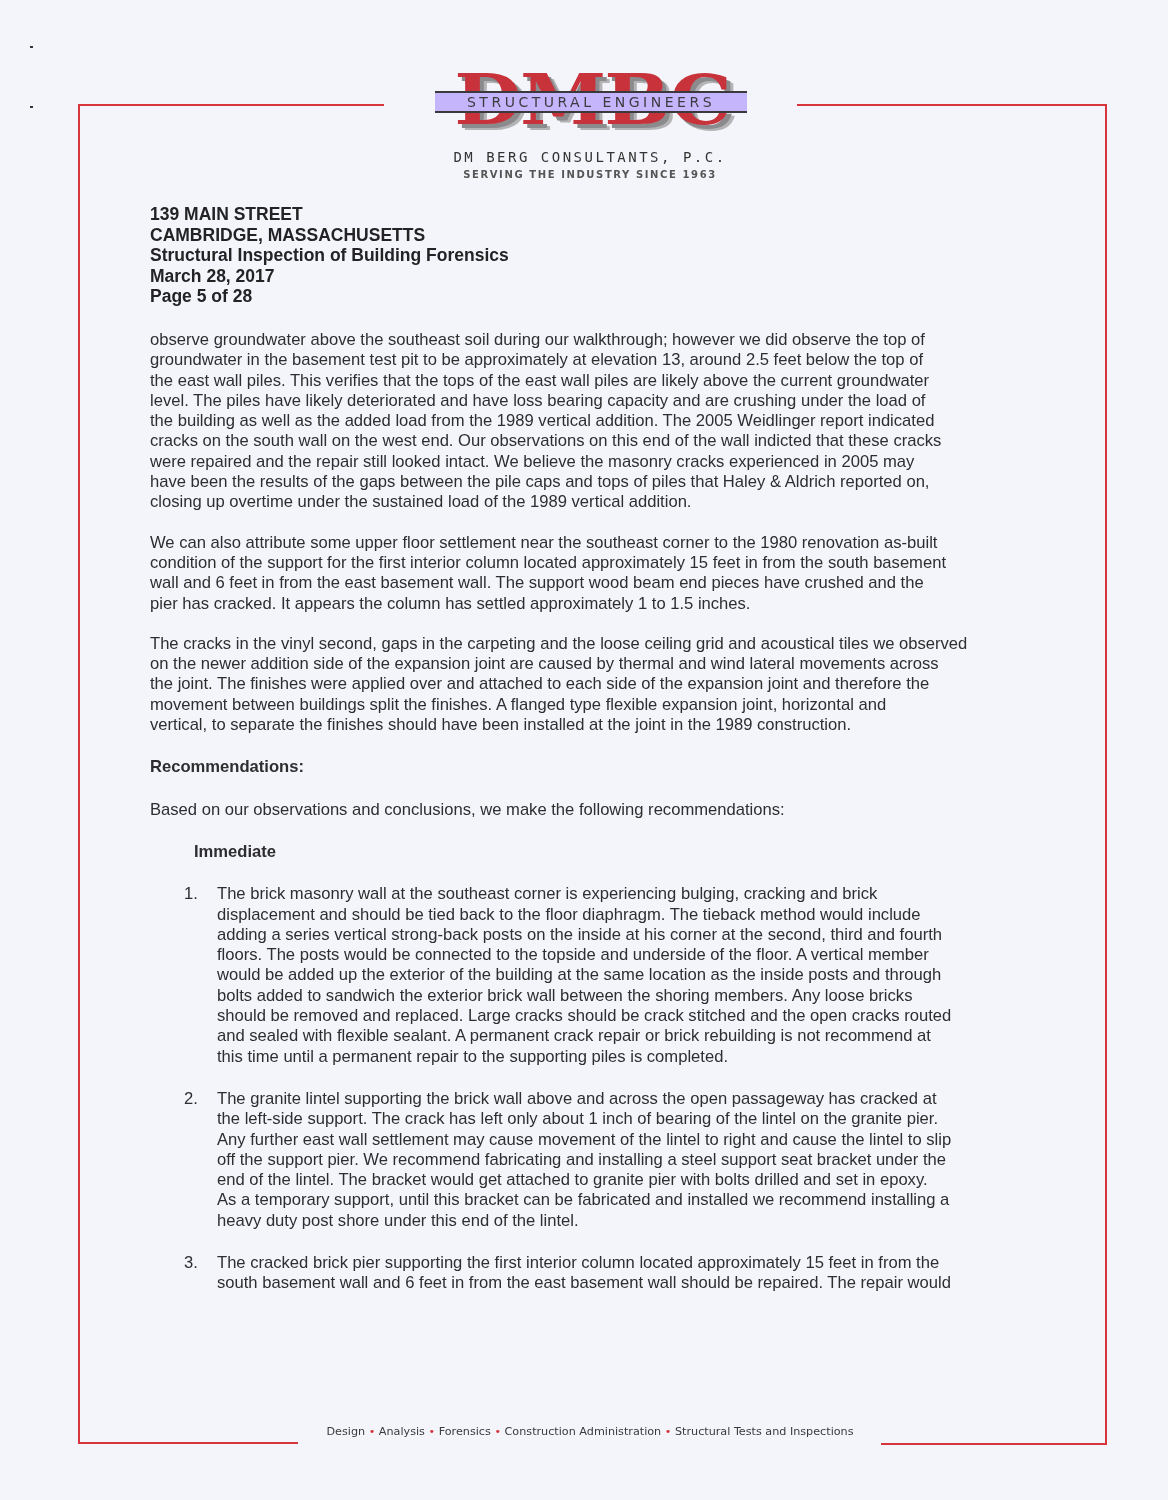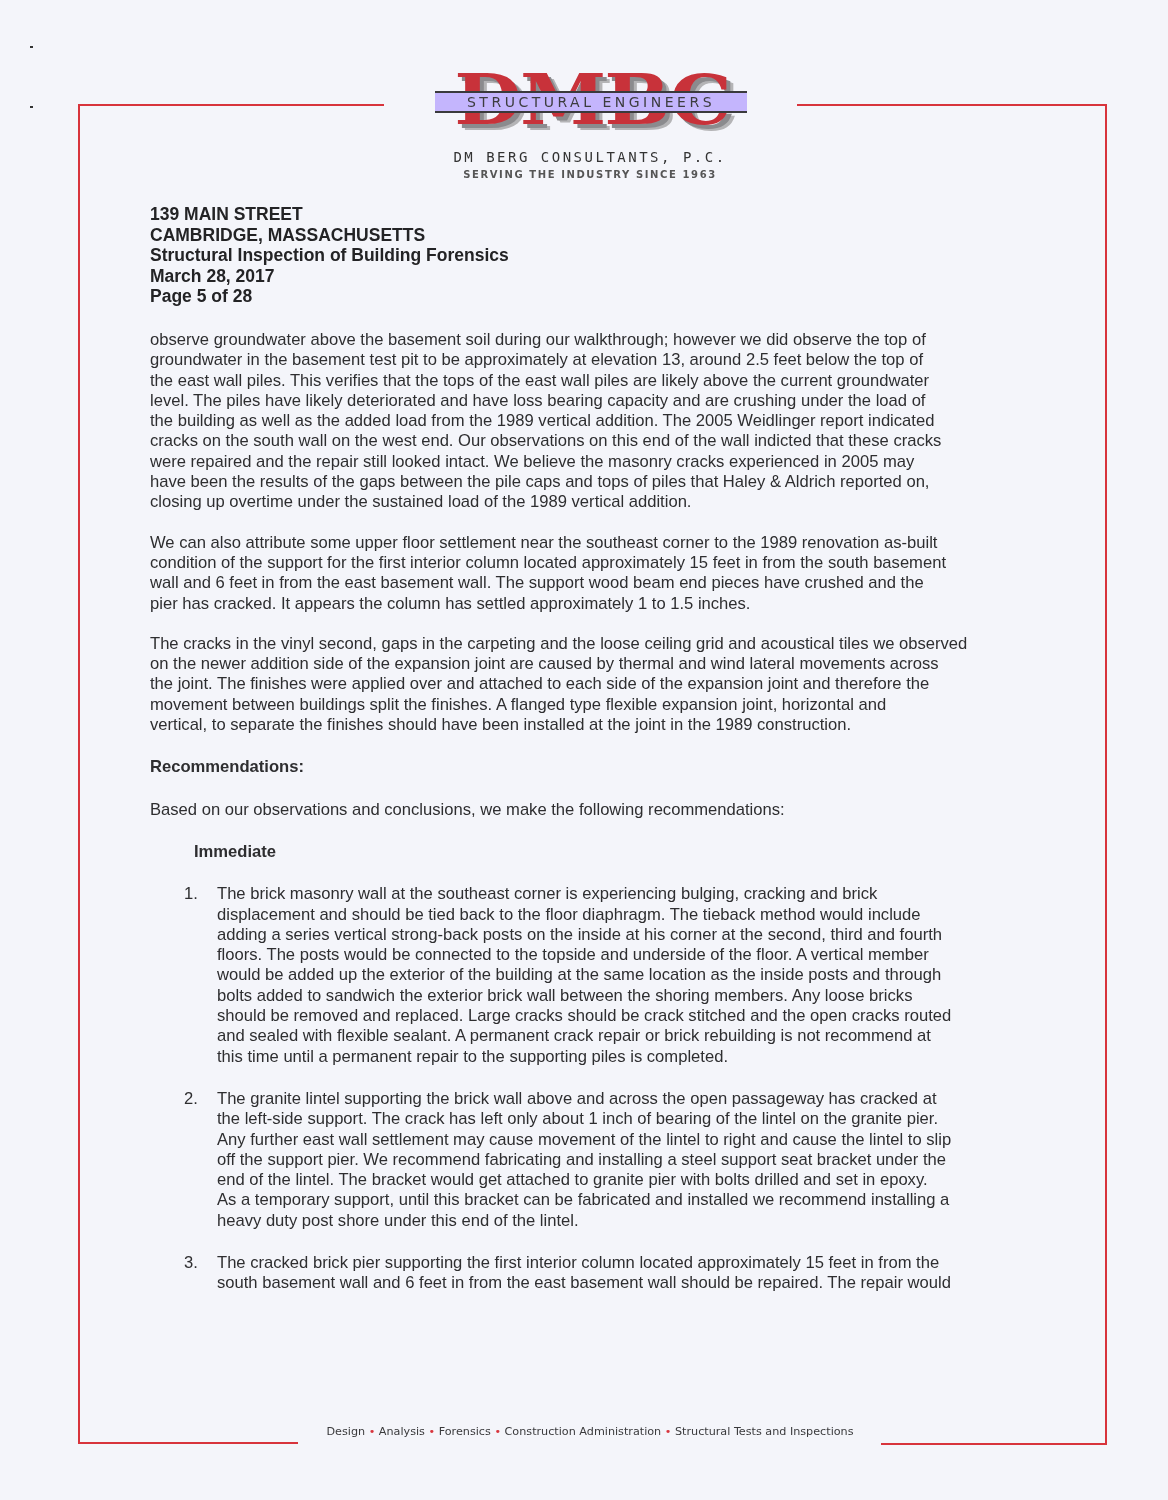--- a/index.html
+++ b/index.html
@@ -75,32 +75,32 @@
 <div class="header-block">
   <div>139 MAIN STREET</div>
   <div>CAMBRIDGE, MASSACHUSETTS</div>
   <div>Structural Inspection of Building Forensics</div>
   <div>March 28, 2017</div>
   <div>Page 5 of 28</div>
 </div>
 
 <div class="body">
   <p>
-    <span class="line">observe groundwater above the basement soil during our walkthrough; however we did observe the top of</span>
+    <span class="line">observe groundwater above the southeast soil during our walkthrough; however we did observe the top of</span>
     <span class="line">groundwater in the basement test pit to be approximately at elevation 13, around 2.5 feet below the top of</span>
     <span class="line">the east wall piles.  This verifies that the tops of the east wall piles are likely above the current groundwater</span>
     <span class="line">level.  The piles have likely deteriorated and have loss bearing capacity and are crushing under the load of</span>
     <span class="line">the building as well as the added load from the 1989 vertical addition.  The 2005 Weidlinger report indicated</span>
     <span class="line">cracks on the south wall on the west end.  Our observations on this end of the wall indicted that these cracks</span>
     <span class="line">were repaired and the repair still looked intact.  We believe the masonry cracks experienced in 2005 may</span>
     <span class="line">have been the results of the gaps between the pile caps and tops of piles that Haley &amp; Aldrich reported on,</span>
     <span class="line">closing up overtime under the sustained load of the 1989 vertical addition.</span>
   </p>
   <p style="margin-top:20px;">
-    <span class="line">We can also attribute some upper floor settlement near the southeast corner to the 1989 renovation as-built</span>
+    <span class="line">We can also attribute some upper floor settlement near the southeast corner to the 1980 renovation as-built</span>
     <span class="line">condition of the support for the first interior column located approximately 15 feet in from the south basement</span>
     <span class="line">wall and 6 feet in from the east basement wall.  The support wood beam end pieces have crushed and the</span>
     <span class="line">pier has cracked.  It appears the column has settled approximately 1 to 1.5 inches.</span>
   </p>
   <p style="margin-top:20px;">
     <span class="line">The cracks in the vinyl second, gaps in the carpeting and the loose ceiling grid and acoustical tiles we observed</span>
     <span class="line">on the newer addition side of the expansion joint are caused by thermal and wind lateral movements across</span>
     <span class="line">the joint.  The finishes were applied over and attached to each side of the expansion joint and therefore the</span>
     <span class="line">movement between buildings split the finishes.  A flanged type flexible expansion joint, horizontal and</span>
     <span class="line">vertical, to separate the finishes should have been installed at the joint in the 1989 construction.</span>

